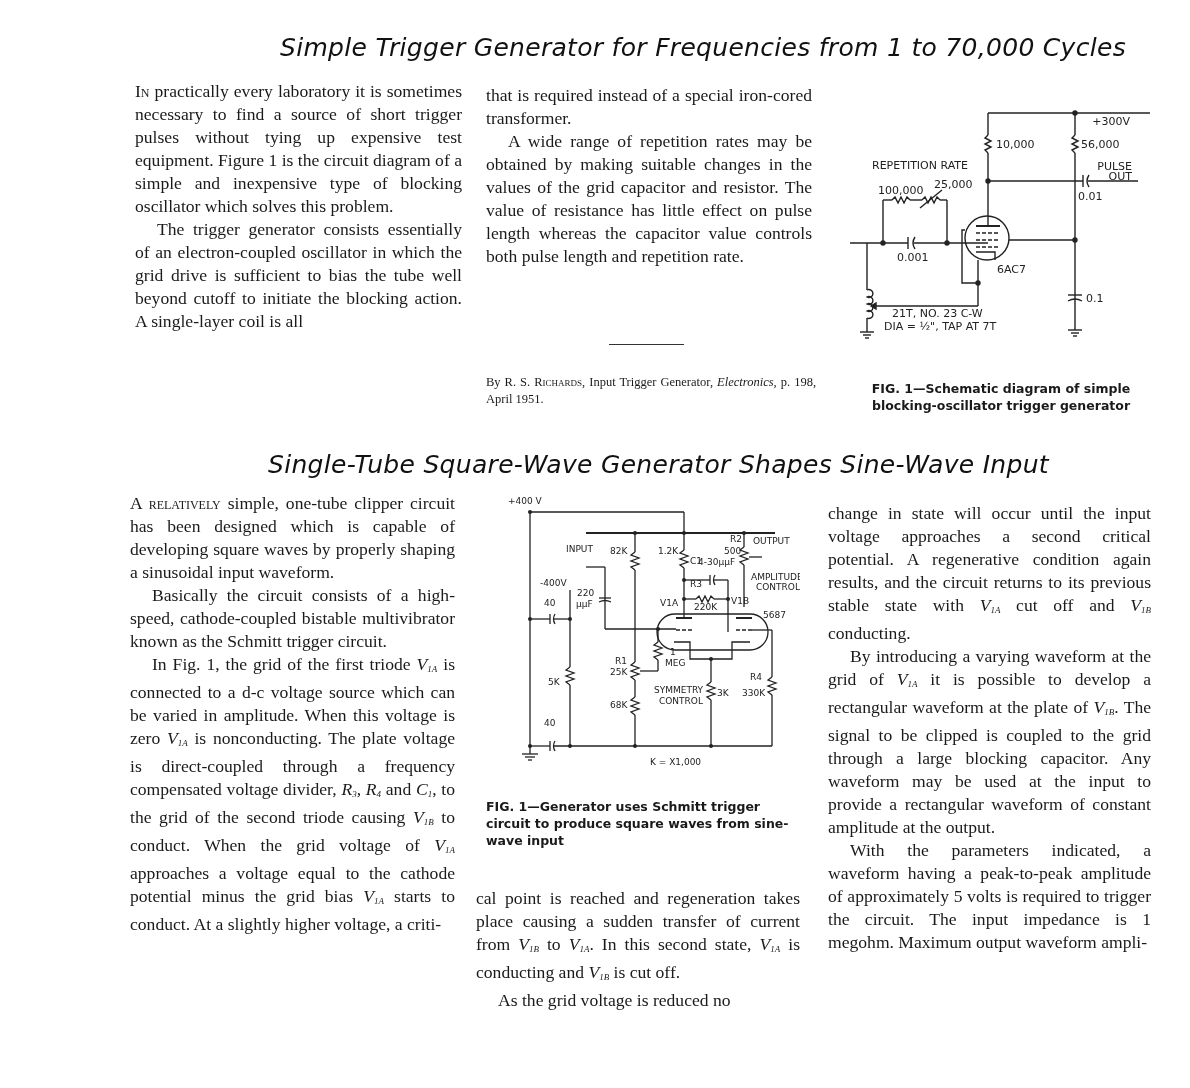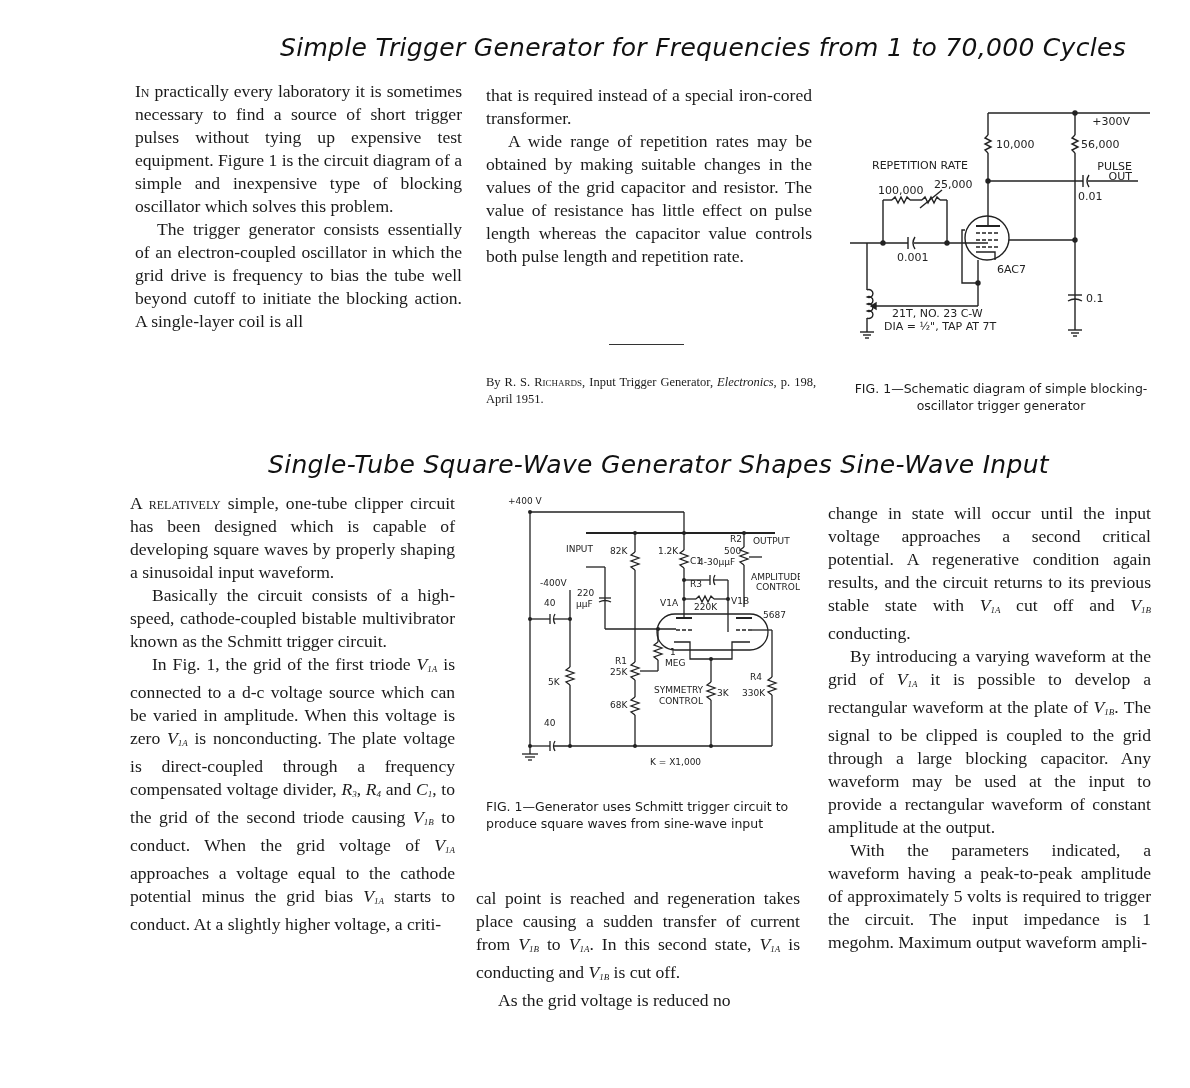--- a/index.html
+++ b/index.html
@@ -12,36 +12,36 @@
   .col p.ind { text-indent:22px; }
   .c1 { left:135px; top:80px; width:327px; }
   .c2 { left:486px; top:84px; width:326px; }
   .c4 { left:130px; top:492px; width:325px; }
   .c5 { left:476px; top:887px; width:324px; }
   .c6 { left:828px; top:502px; width:323px; }
   .sc { font-variant:small-caps; }
   .rule { position:absolute; left:609px; top:344px; width:75px; height:1px; background:#333; }
   .byline { position:absolute; left:486px; top:374px; width:330px; font-size:12.5px; line-height:17px; text-align:justify; }
   .byline .it { font-style:italic; }
-  .cap { position:absolute; font-family:"DejaVu Sans","Liberation Sans",sans-serif; font-weight:normal; font-size:12.5px; line-height:17px; }
+  .cap { position:absolute; font-family:"DejaVu Sans","Liberation Sans",sans-serif; font-weight:bold; font-size:12.5px; line-height:17px; }
   .cap1 { left:846px; top:380px; width:310px; text-align:center; }
   .cap2 { left:486px; top:798px; width:310px; }
   svg text { font-family:"DejaVu Sans","Liberation Sans",sans-serif; fill:#222; }
   .sch { position:absolute; }
   .sub { font-size:9px; vertical-align:-2px; font-style:italic; }
   .v { font-style:italic; }
 </style>
 </head>
 <body>
 
 <div class="title t1">Simple Trigger Generator for Frequencies from 1 to 70,000 Cycles</div>
 
 <div class="col c1">
   <p><span class="sc">In</span><span> practically every laboratory it is sometimes necessary to find a source of short trigger pulses without tying up expensive test equipment. Figure 1 is the circuit diagram of a simple and inexpensive type of blocking oscillator which solves this problem.</span></p>
-  <p class="ind">The trigger generator consists essentially of an electron-coupled oscillator in which the grid drive is frequency to bias the tube well beyond cutoff to initiate the blocking action. A single-layer coil is all</p>
+  <p class="ind">The trigger generator consists essentially of an electron-coupled oscillator in which the grid drive is sufficient to bias the tube well beyond cutoff to initiate the blocking action. A single-layer coil is all</p>
 </div>
 
 <div class="col c2">
   <p>that is required instead of a special iron-cored transformer.</p>
   <p class="ind">A wide range of repetition rates may be obtained by making suitable changes in the values of the grid capacitor and resistor. The value of resistance has little effect on pulse length whereas the capacitor value controls both pulse length and repetition rate.</p>
 </div>
 
 <div class="rule"></div>
 
 <div class="byline">

